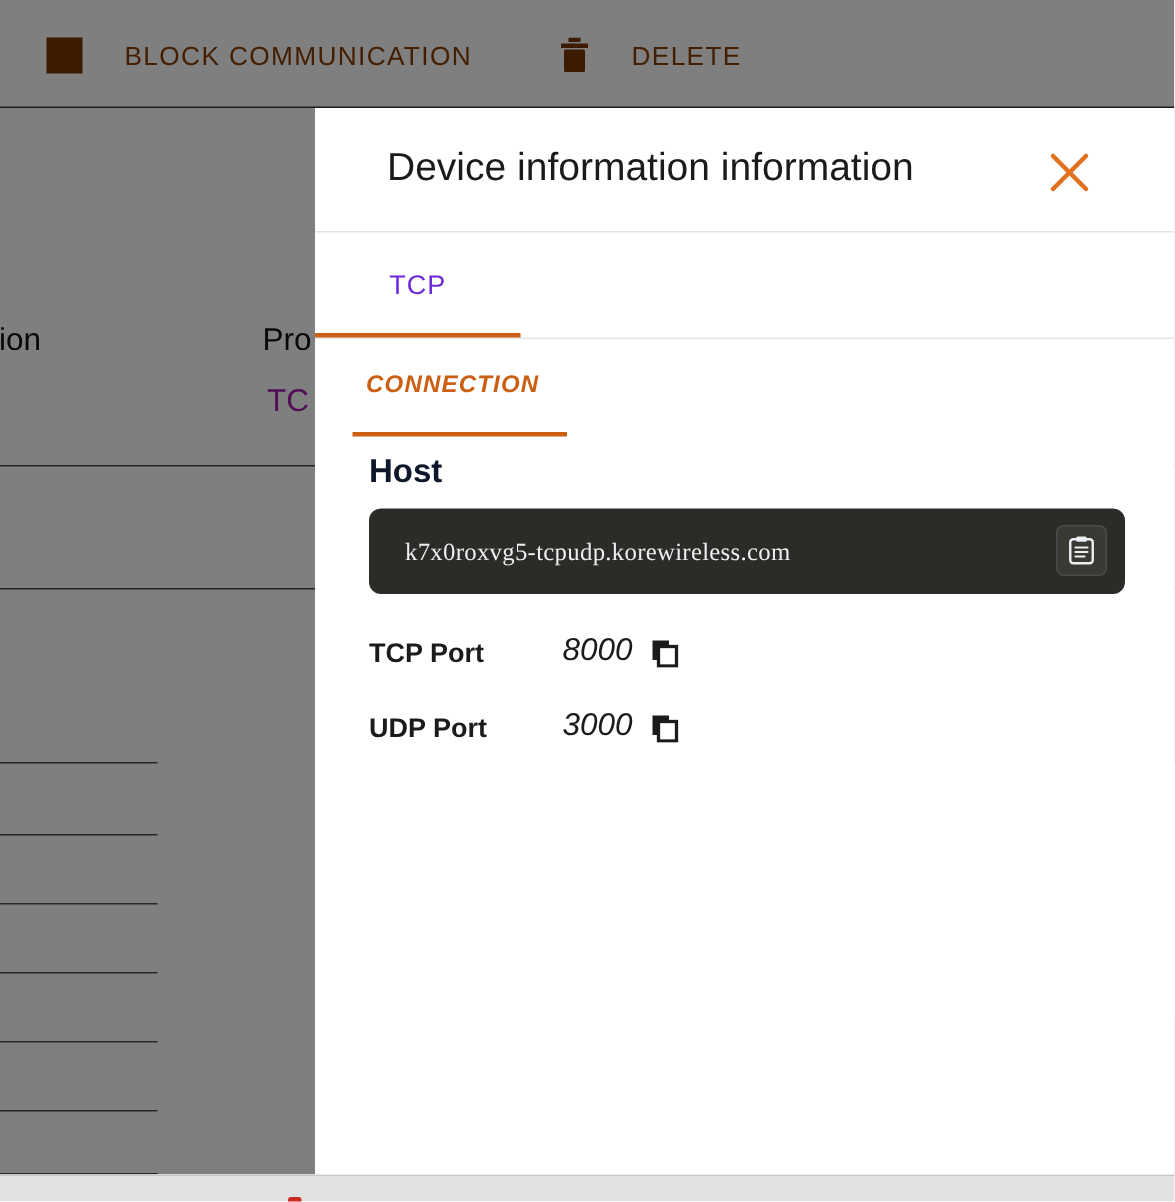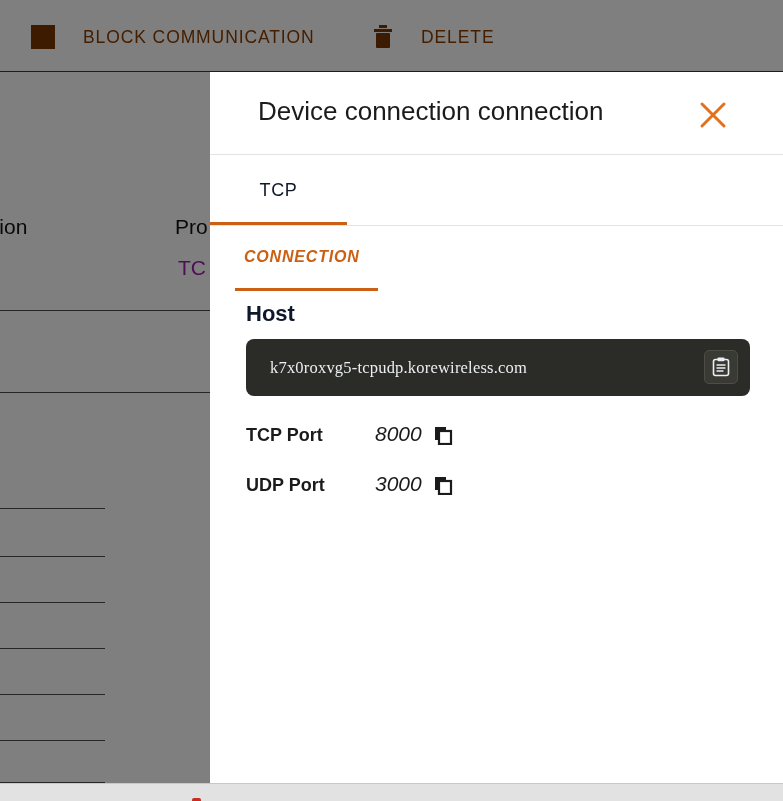--- a/index.html
+++ b/index.html
@@ -180,21 +180,21 @@
   }
   #tab-tcp {
     position: absolute;
     left: 0;
     top: 0;
     width: 137px;
     height: 70px;
     display: flex;
     align-items: center;
     justify-content: center;
-    color: #0f172a;
+    color: #6d28d9;
     font-size: 18px;
     font-weight: 500;
     letter-spacing: 0.7px;
     cursor: pointer;
     background: none;
     border: none;
     padding: 0;
     box-sizing: border-box;
   }
   #tab-tcp-underline {
@@ -364,21 +364,21 @@
   <div id="dim-overlay"></div>
 </div>
 
 <div id="bottom-strip">
   <div id="bottom-marker"></div>
 </div>
 
 <div id="dialog">
 
   <div id="dialog-header">
-    <div id="dialog-title">Device connection connection</div>
+    <div id="dialog-title">Device information information</div>
     <button id="dialog-close">
       <svg width="30" height="30" viewBox="0 0 30 30" xmlns="http://www.w3.org/2000/svg">
         <line x1="4" y1="4" x2="26" y2="26" stroke="#e2711d" stroke-width="3" stroke-linecap="round"></line>
         <line x1="26" y1="4" x2="4" y2="26" stroke="#e2711d" stroke-width="3" stroke-linecap="round"></line>
       </svg>
     </button>
   </div>
 
   <div id="outer-tabs">
     <button id="tab-tcp">

